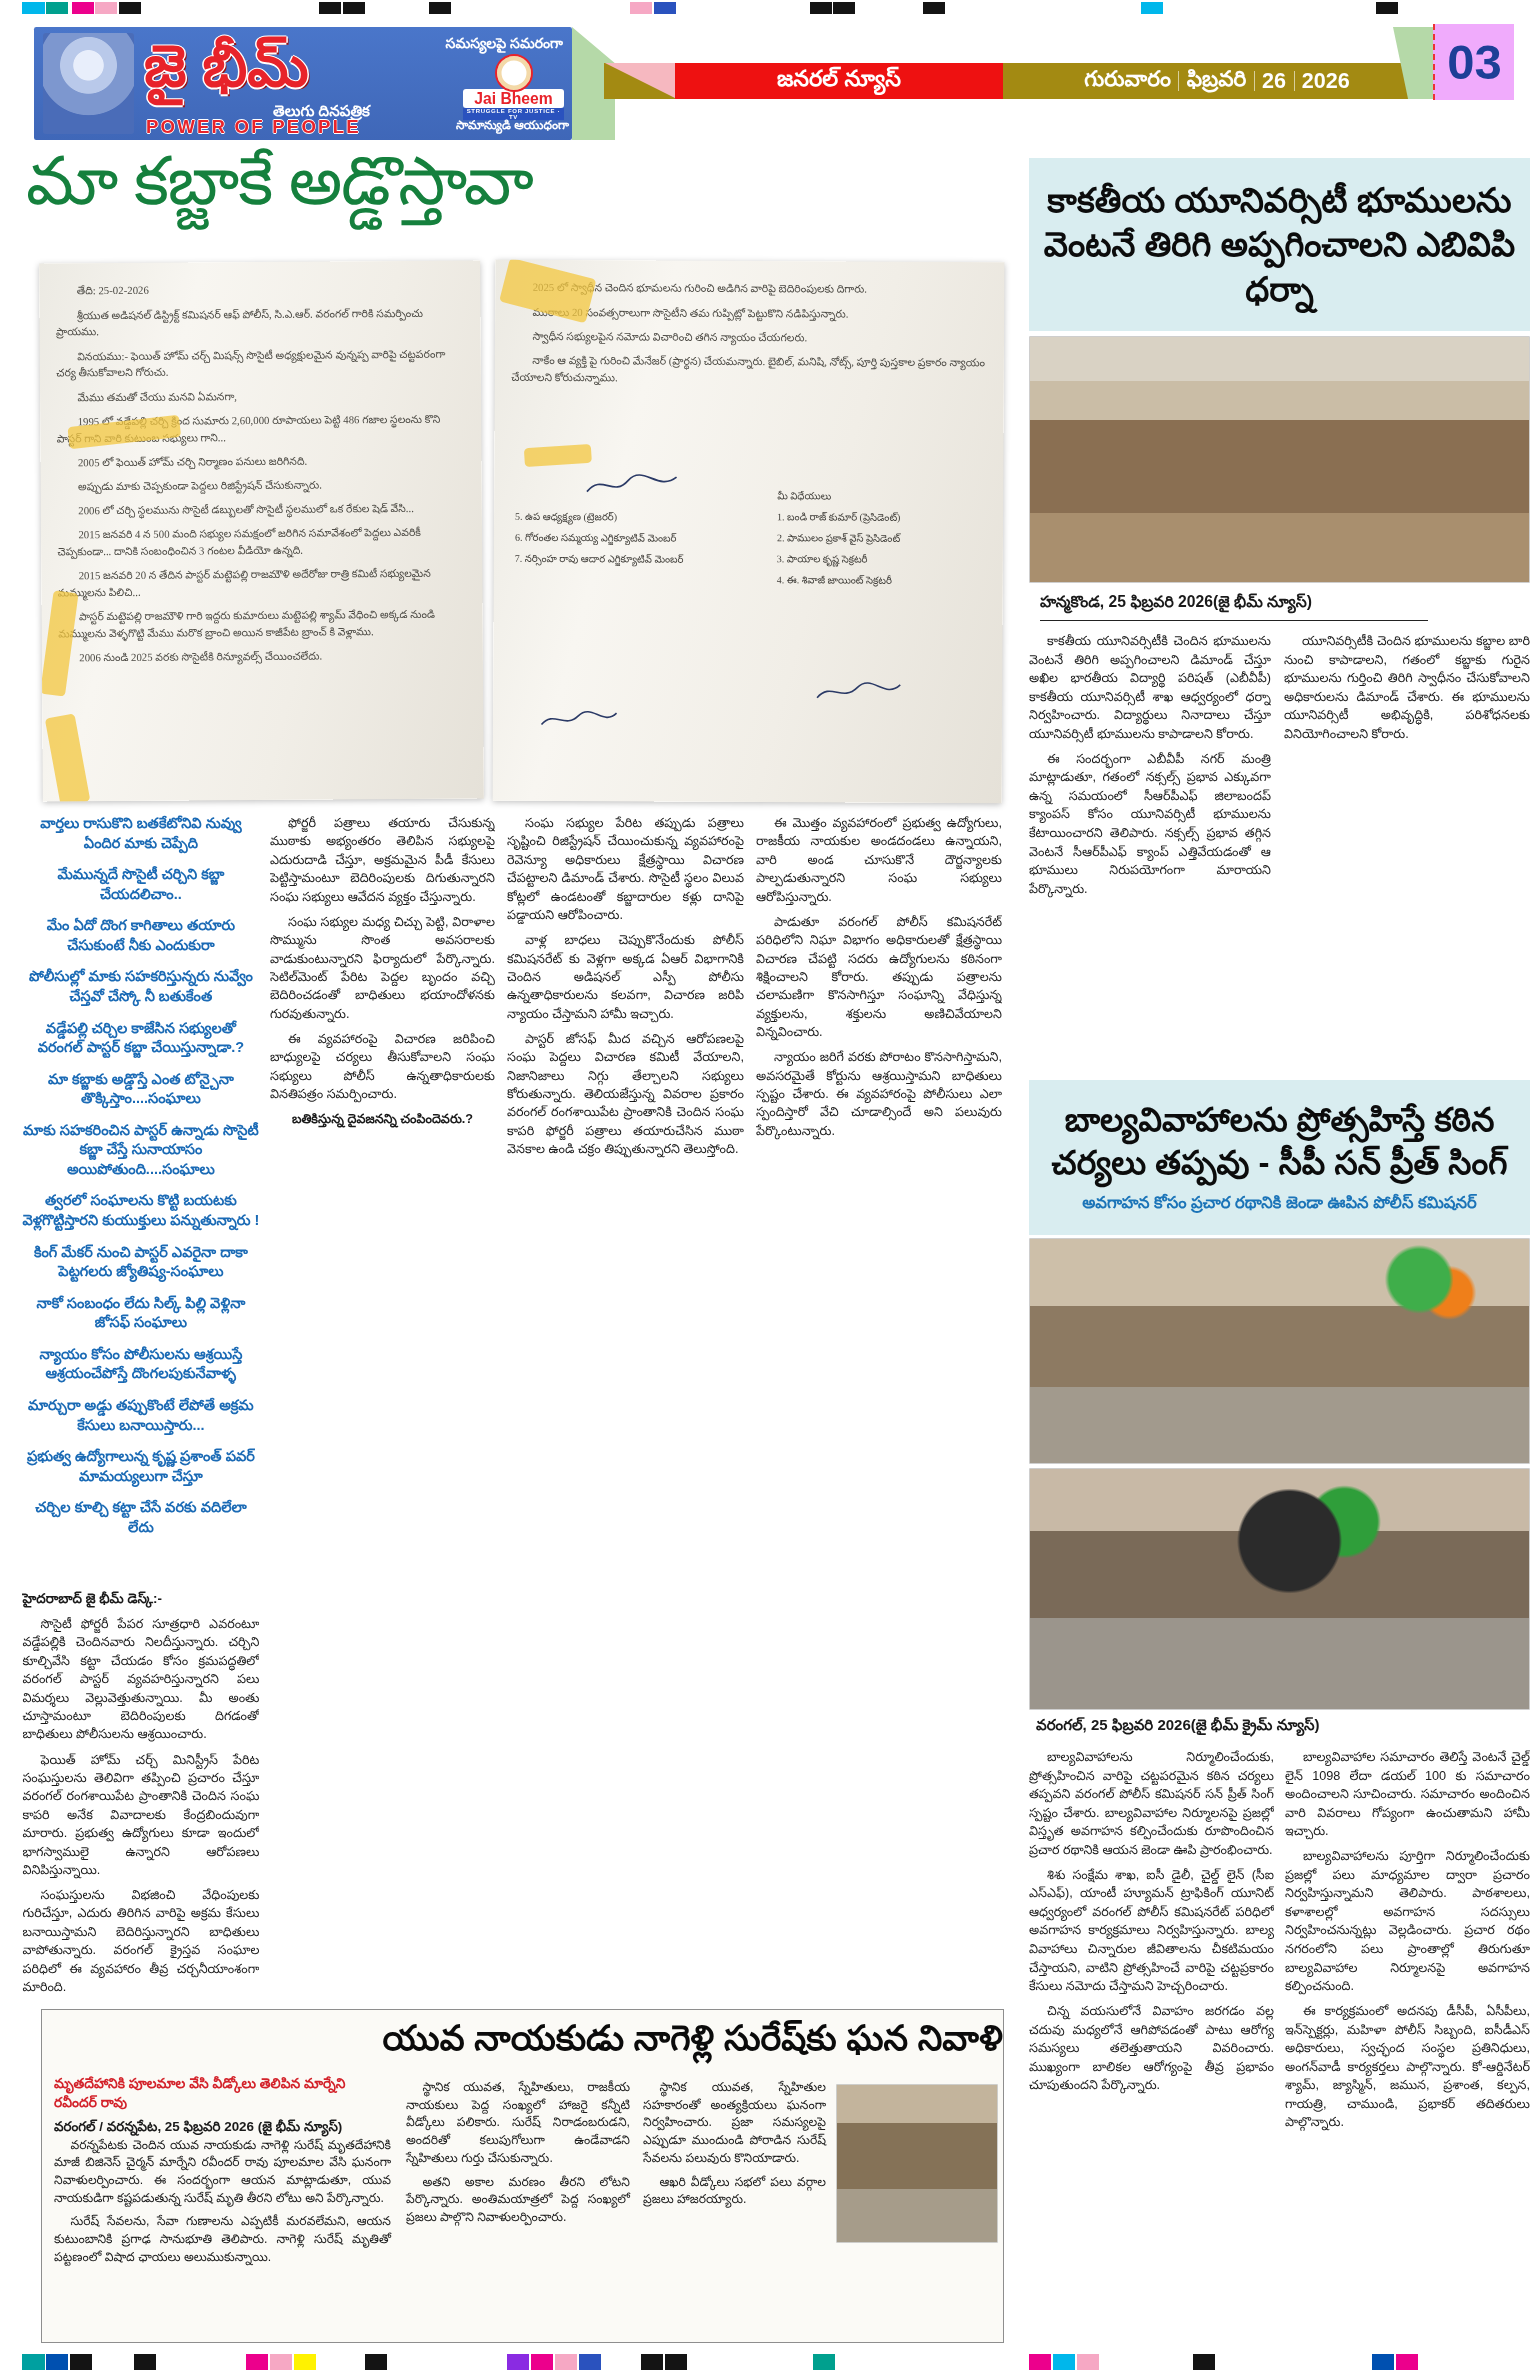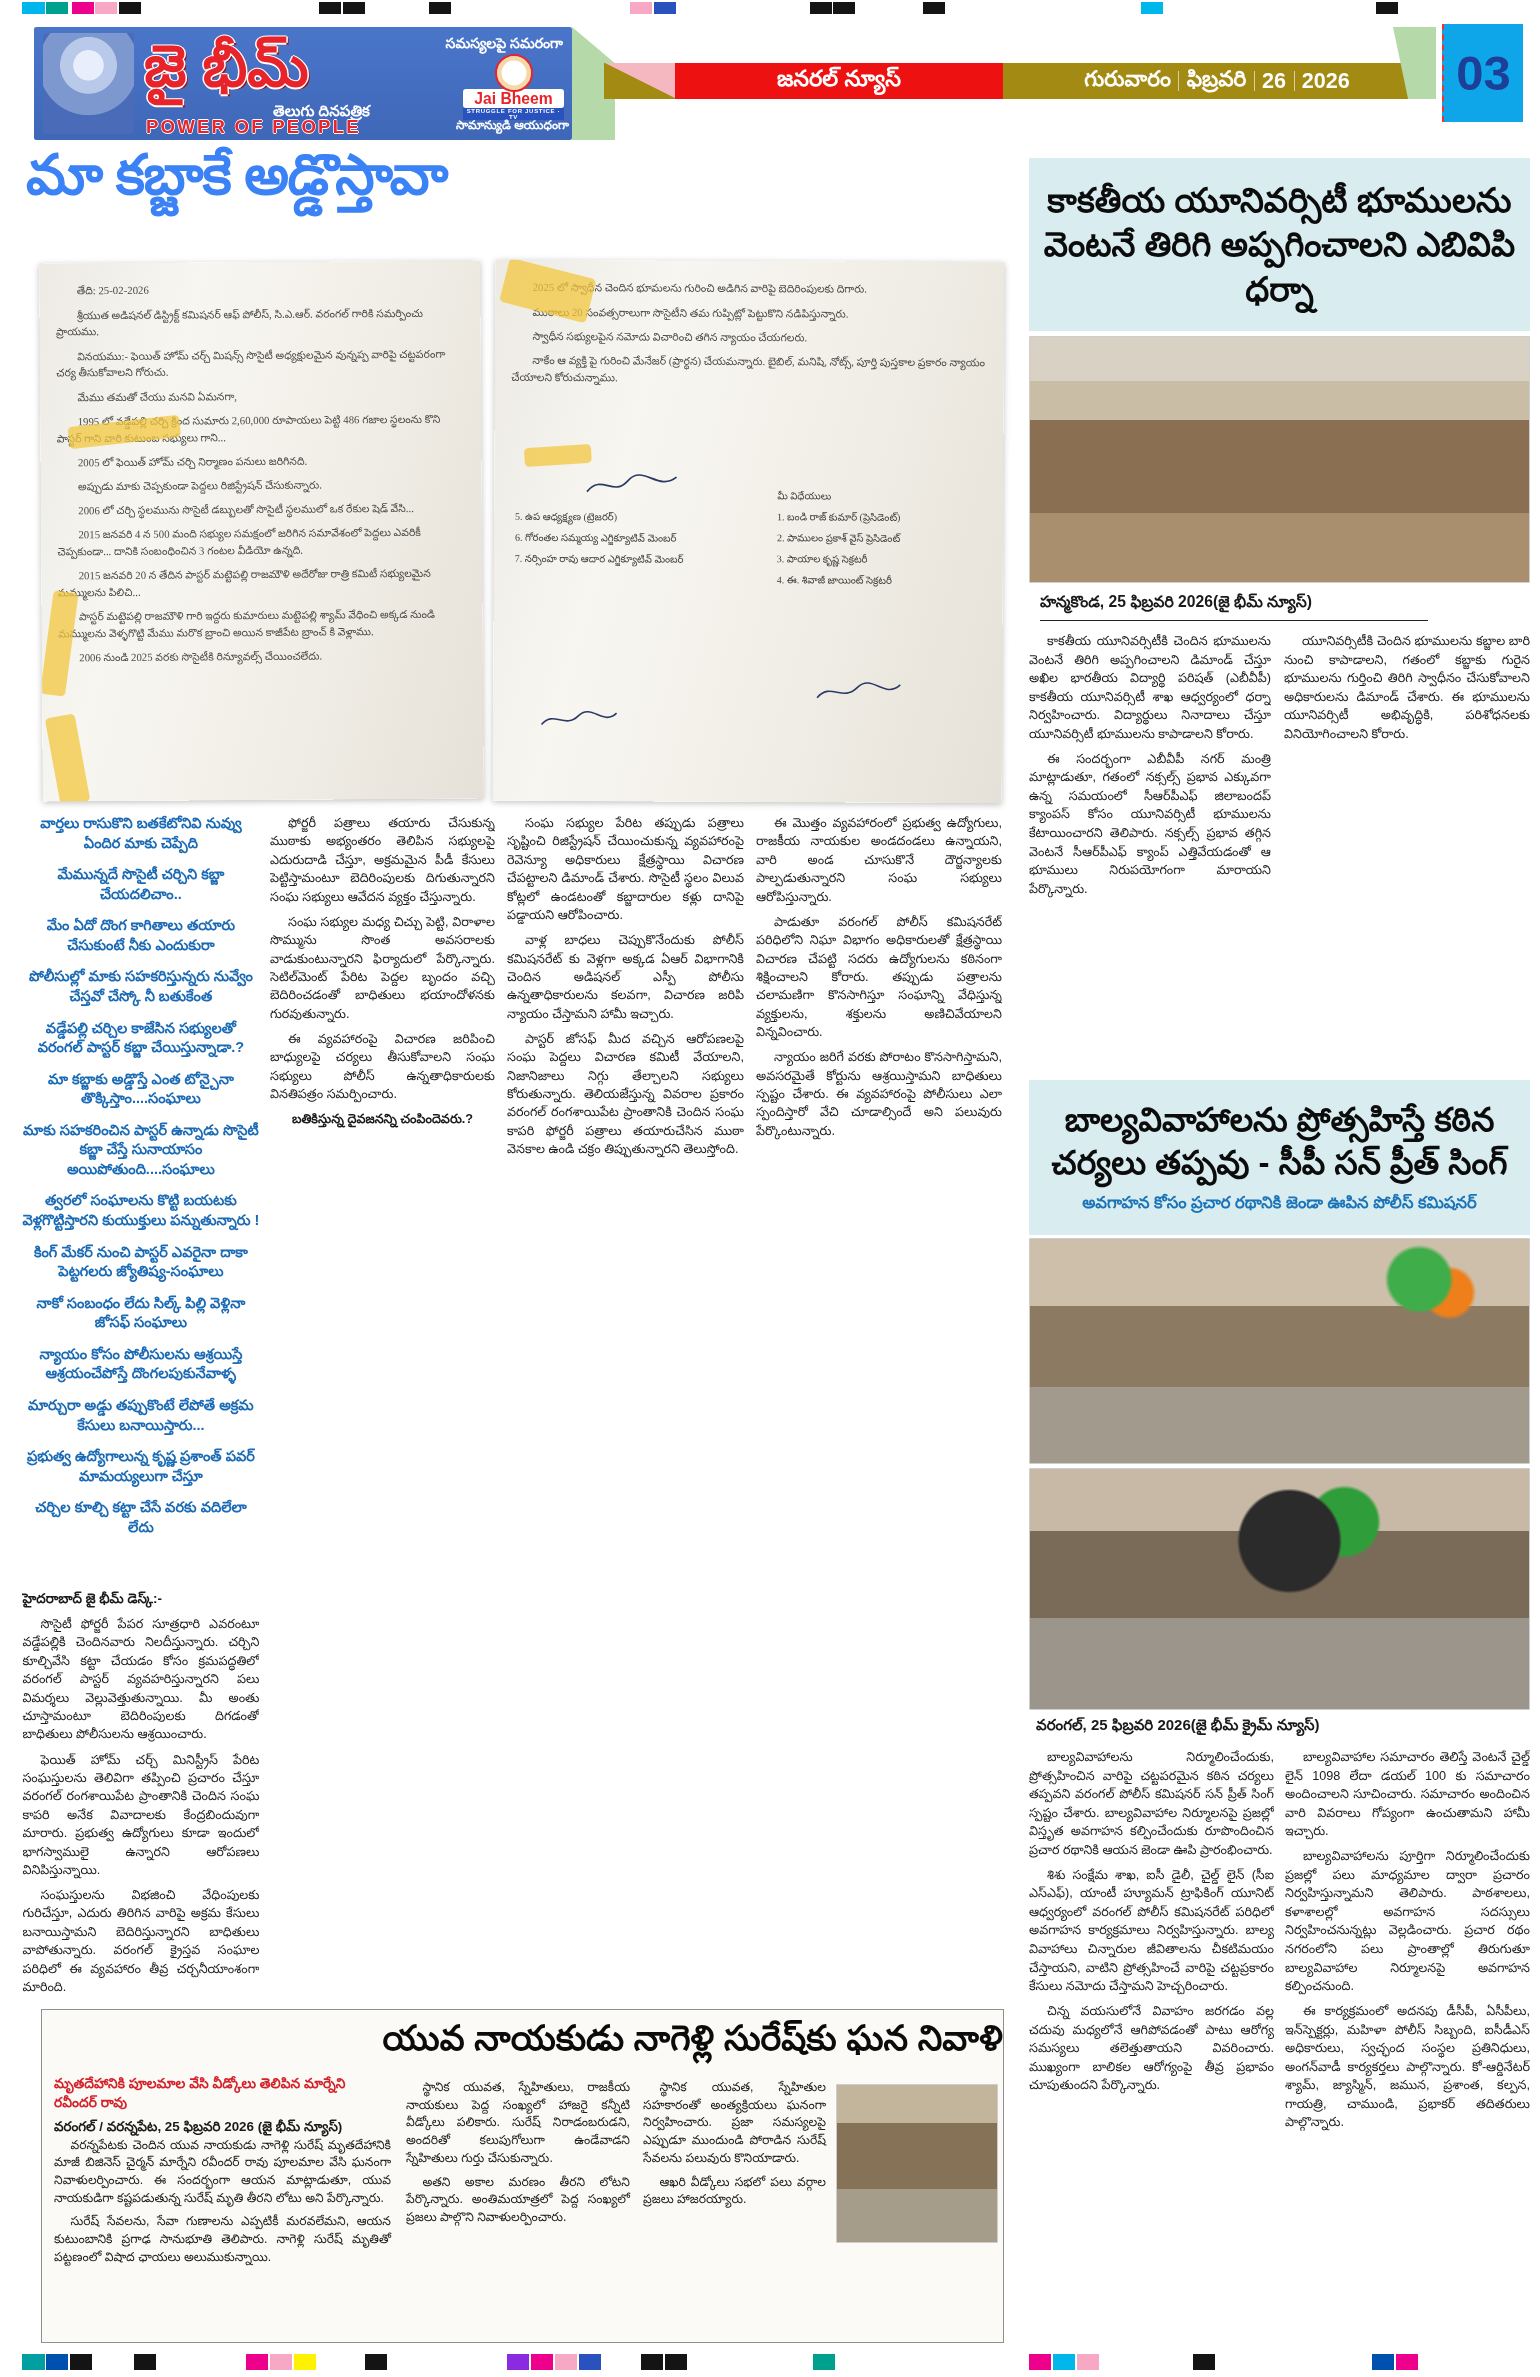--- a/index.html
+++ b/index.html
@@ -28,24 +28,24 @@
   .mast-tag-bottom{position:absolute;left:417px;top:91px;width:123px;color:#fff;font-size:12px;font-weight:700;text-align:center;}
   .wedge-green{left:572px;top:27px;width:43px;height:113px;background:#b5d9a8;clip-path:polygon(0 0,100% 32%,100% 100%,0 100%);}
   .olivebar{left:604px;top:63px;width:829px;height:36px;background:#a38a12;}
   .pinkwedge{left:605px;top:63px;width:72px;height:36px;background:#f6b8c0;clip-path:polygon(0 0,100% 100%,100% 0);}
   .sectionbox{left:675px;top:63px;width:328px;height:36px;background:#ee1111;color:#fff;font-size:22.4px;font-weight:800;
      display:flex;align-items:center;justify-content:center;}
   .datebar{left:1014px;top:63px;width:406px;height:36px;color:#fff;font-size:21.6px;font-weight:800;
      display:flex;align-items:center;justify-content:center;gap:7.5px;}
   .datebar i{display:inline-block;width:0.7px;height:19.4px;background:#d8cf9a;}
   .greenwedge2{left:1393px;top:27px;width:43px;height:72px;background:#b5d9a8;clip-path:polygon(0 0,100% 0,100% 100%,35% 100%);}
-  .pagebox{left:1433px;top:24px;width:79px;height:98px;background:#0ea5e9;border-left:2.2px dashed #e33;
-     display:flex;align-items:center;justify-content:center;font-size:49px;font-weight:900;color:#1e3f97;margin-left:9px;}
-  
-  .lead-headline{left:26px;top:146px;width:980px;height:104px;color:#3b82f6;font-weight:700;font-size:56px;line-height:1.05;
+  .pagebox{left:1433px;top:24px;width:79px;height:76px;background:#f0abfc;border-left:2.2px dashed #e33;
+     display:flex;align-items:center;justify-content:center;font-size:49px;font-weight:900;color:#1e3f97;}
+  
+  .lead-headline{left:26px;top:146px;width:980px;height:104px;color:#15803d;font-weight:400;font-size:67px;line-height:1.05;
      letter-spacing:-1.5px;white-space:nowrap;}
   .letter{background:linear-gradient(105deg,#eceae3 0%,#f8f6f1 28%,#f1eee7 62%,#e5e1d8 100%);
      box-shadow:0 1.5px 6px rgba(0,0,0,.25);padding:19.4px 16.4px;box-sizing:border-box;overflow:hidden;}
   .letter p{font-family:"Liberation Serif",serif;font-size:10.8px;line-height:1.55;color:#4c4a44;margin:0 0 7.5px 0;
      text-indent:21px;}
   .hl{position:absolute;background:#f3c73f;opacity:.75;border-radius:4.5px;}
   .sig-col{position:absolute;font-family:"Liberation Serif",serif;font-size:10px;color:#3f3d38;line-height:2.1;}
   .scribble{position:absolute;}
   
   .col{position:absolute;overflow:hidden;}

